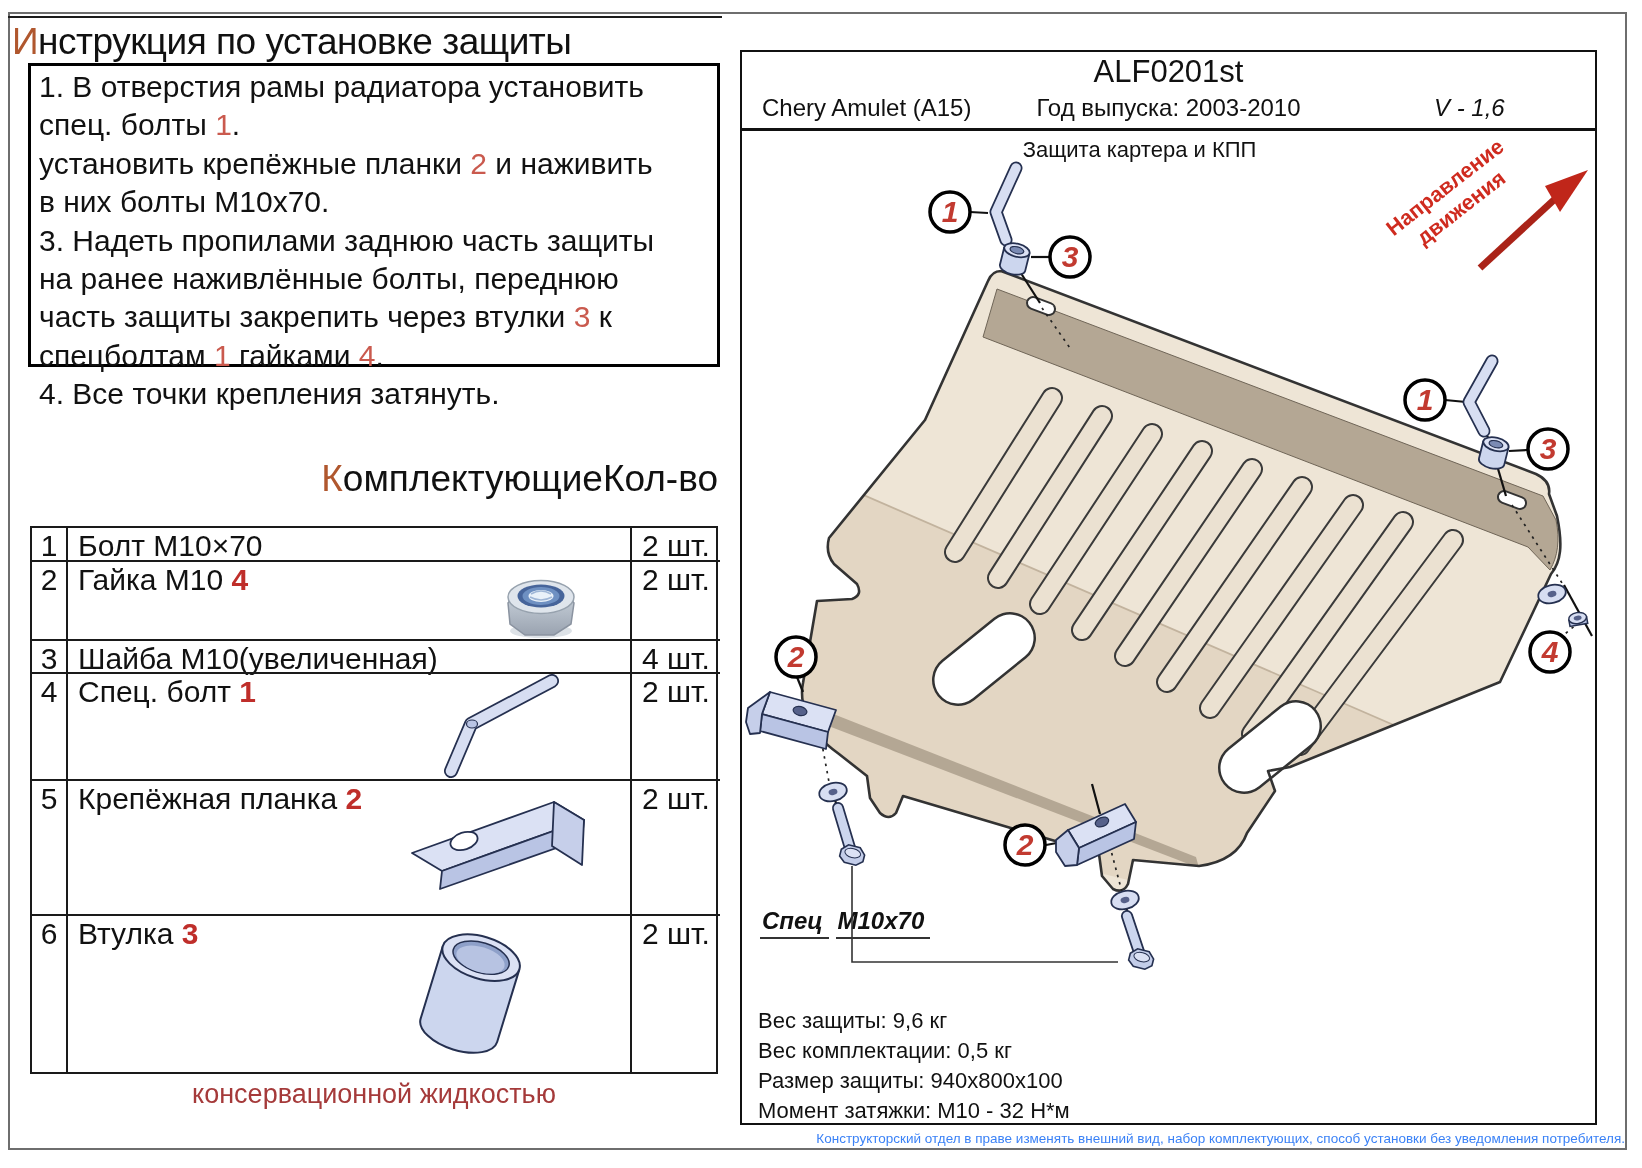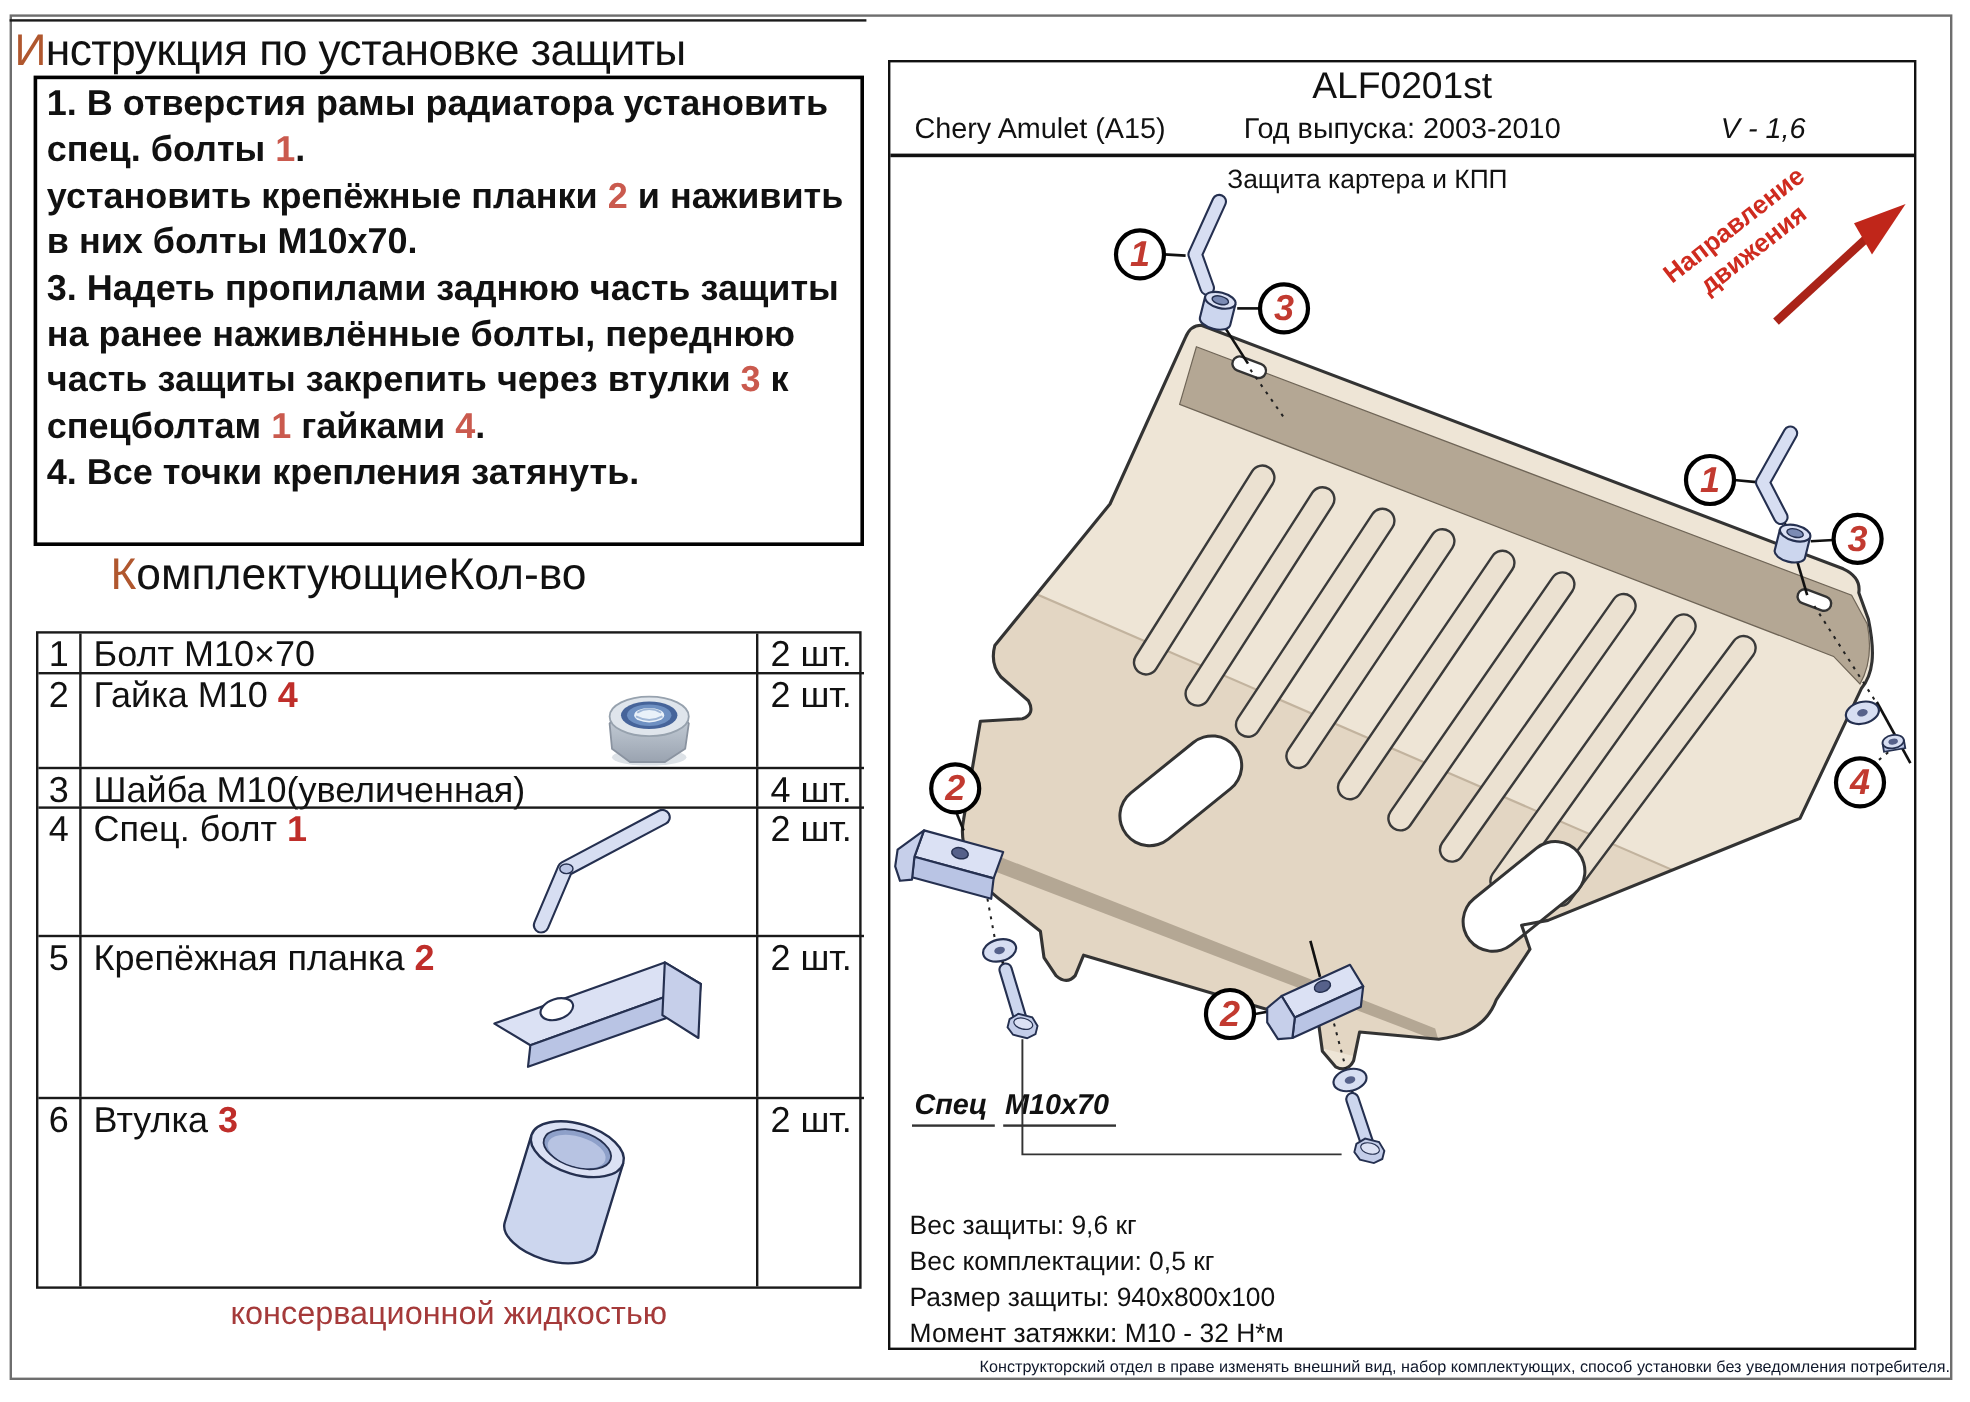--- a/index.html
+++ b/index.html
@@ -5,25 +5,25 @@
   html,body{margin:0;padding:0;background:#fff;}
   body{width:1642px;height:1168px;position:relative;overflow:hidden;
        font-family:"Liberation Sans","DejaVu Sans",sans-serif;color:#111;}
   .abs{position:absolute;}
   
   #page-frame{left:8px;top:12px;width:1615px;height:1134px;border:2px solid #6e6e6e;}
   #top-rule{left:8px;top:16px;width:714px;height:2px;background:#1b1b1b;}
   
   #doc-title{left:12px;top:21px;font-size:37px;letter-spacing:-0.5px;white-space:nowrap;}
   .accent{color:#b0572e;}
-  #instruction-box{left:28px;top:63px;width:692px;height:392px;border:3px solid #000;
-       box-sizing:border-box;padding:2px 8px 16px 8px;font-weight:bold;}
+  #instruction-box{left:28px;top:63px;width:692px;height:304px;border:3px solid #000;
+       box-sizing:border-box;padding:2px 8px 16px 8px;}
   .iline{font-size:30px;line-height:38.4px;white-space:nowrap;}
   .iline .rn{color:#ca5a4e;}
-  #components-header{left:30px;top:458px;width:688px;display:flex;justify-content:flex-start;}
+  #components-header{left:30px;top:458px;width:688px;display:flex;justify-content:flex-end;}
   #components-header .h{font-size:37px;}
   #components-header .h1{margin-left:62px;}
   
   #components-table{left:30px;top:526px;width:688px;height:548px;border:2px solid #1a1a1a;
        box-sizing:border-box;display:grid;grid-template-columns:34px 564px 90px;
        grid-template-rows:32px 79px 33px 107px 135px 158px;}
   .cell{box-sizing:border-box;font-size:30px;overflow:visible;}
   .c-num{text-align:center;padding-top:1px;}
   .c-name{border-left:2px solid #1a1a1a;padding:1px 0 0 10px;position:relative;white-space:nowrap;}
   .c-qty{border-left:2px solid #1a1a1a;padding:1px 0 0 10px;white-space:nowrap;}
@@ -42,21 +42,21 @@
   #header-divider{left:742px;top:128px;width:853px;height:3px;background:#111;}
   #drawing-subtitle{left:740px;top:137px;width:799px;text-align:center;font-size:22px;}
   
   #bolt-label{left:760px;top:905px;font-size:24px;font-style:italic;font-weight:bold;}
   #bolt-label .u{display:inline-block;border-bottom:2px solid #333;padding:0 6px 2px 2px;}
   #bolt-label .l2{margin-top:2px;}
   .specs{left:758px;font-size:22px;white-space:nowrap;}
   .specs b{font-weight:normal;}
   #spec-1{top:1008px;} #spec-2{top:1038px;} #spec-3{top:1068px;} #spec-4{top:1098px;}
   
-  #footer-note{left:0;top:1131px;width:1625px;text-align:right;font-size:13.5px;color:#0f172a;}
+  #footer-note{left:0;top:1131px;width:1625px;text-align:right;font-size:13.5px;color:#3b82f6;}
   #draw-layer{left:0;top:0;width:1642px;height:1168px;pointer-events:none;}
   svg text.callout-num{font-family:"Liberation Sans",sans-serif;font-size:30px;
        font-weight:bold;font-style:italic;fill:#c23a30;text-anchor:middle;}
   svg text.dir-text{font-family:"Liberation Sans",sans-serif;font-size:21.5px;
        font-weight:600;fill:#cf2b1f;text-anchor:middle;}
 </style>
 </head>
 <body>
 
 <div class="abs" id="page-frame"></div>

